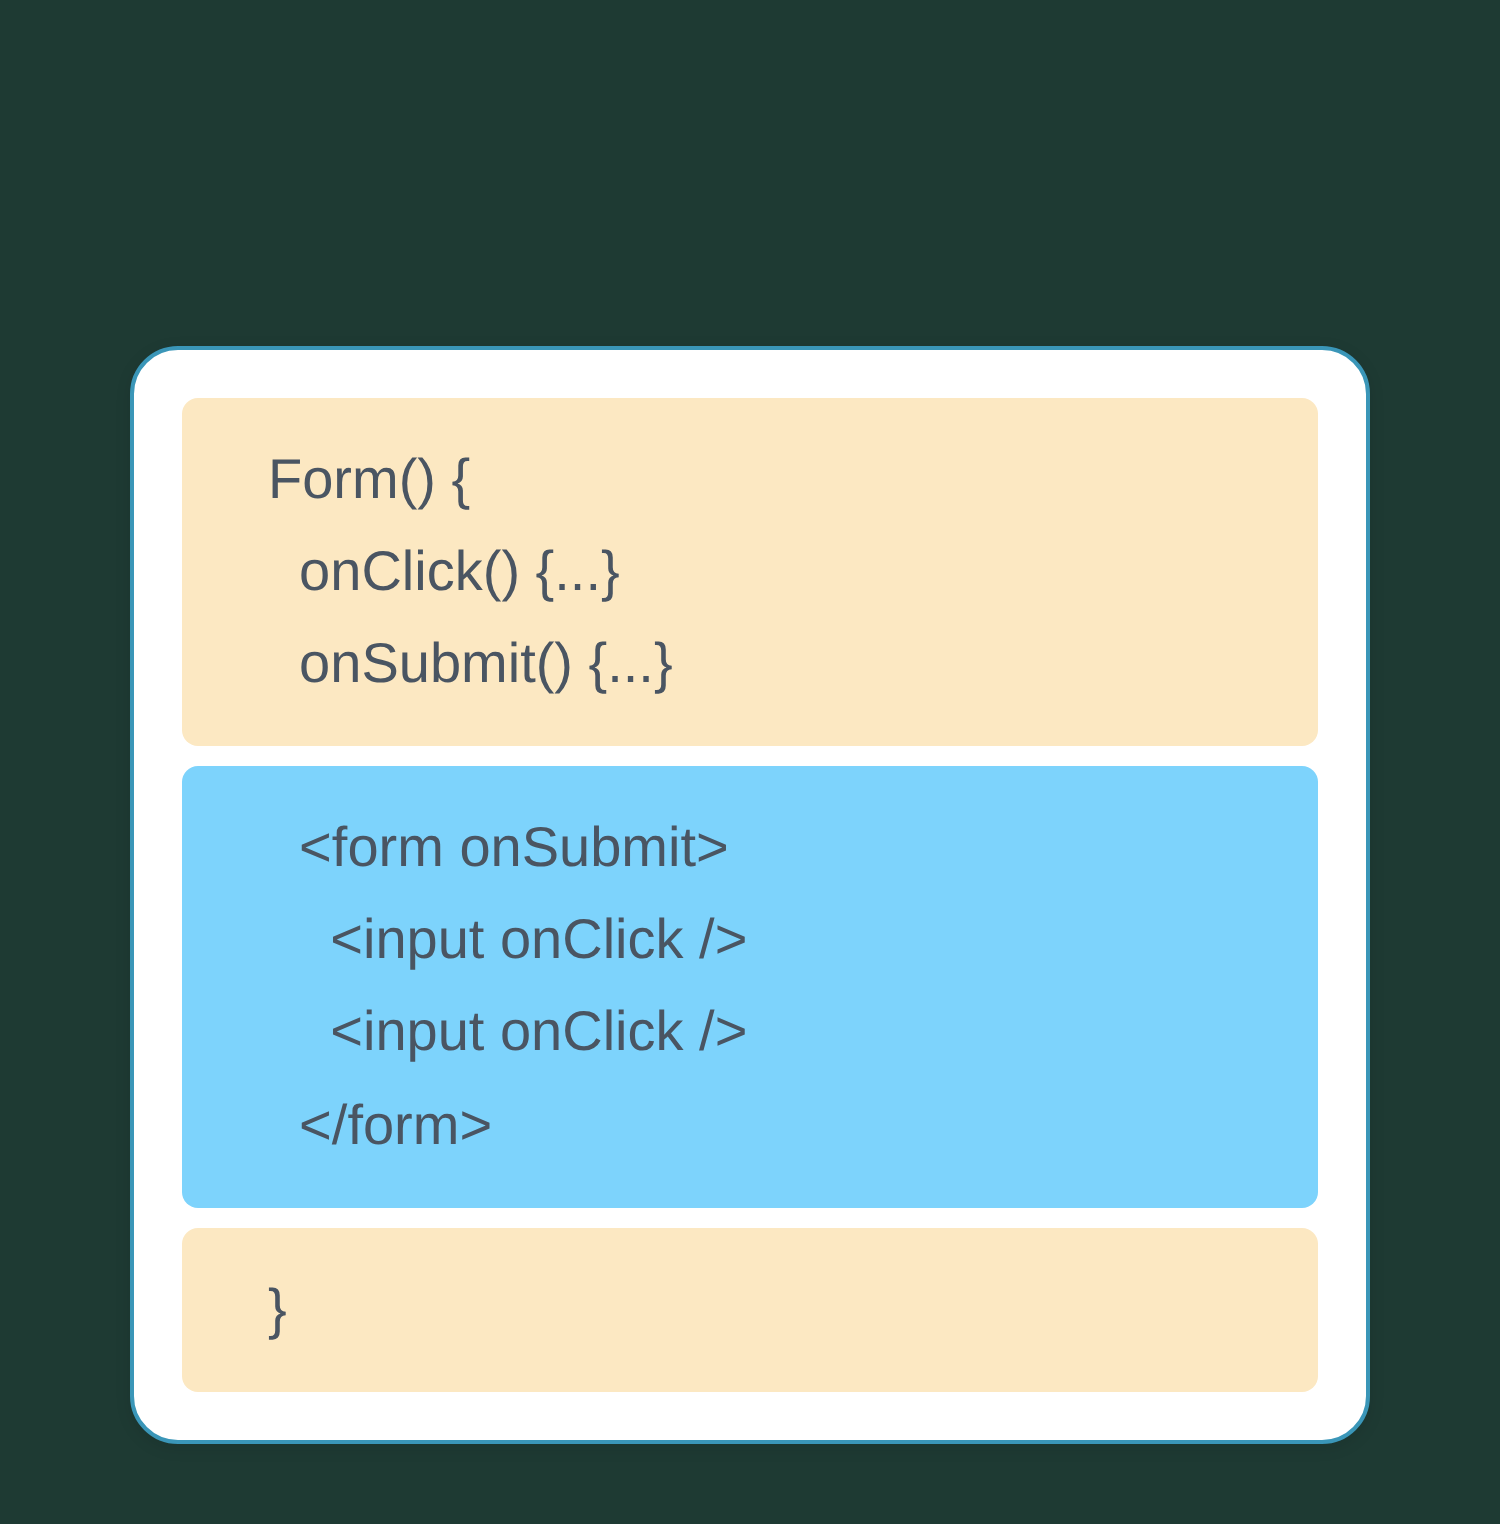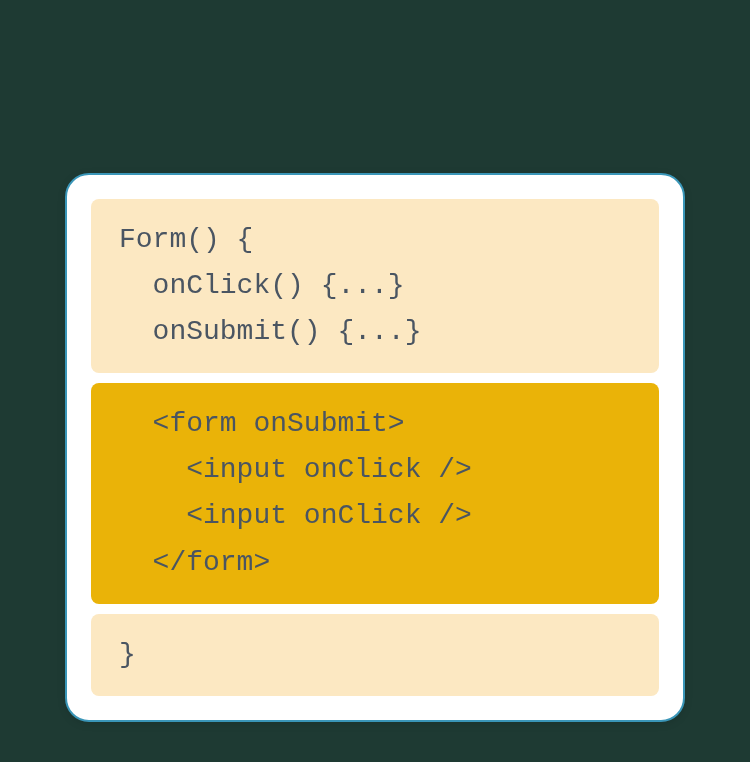--- a/index.html
+++ b/index.html
@@ -22,34 +22,34 @@
       background: #ffffff;
       border: 2px solid #3a96b8;
       border-radius: 24px;
       padding: 24px;
       width: 620px;
       box-shadow: 0 2px 8px rgba(0,0,0,0.1);
     }
     
     .code-block {
       border-radius: 8px;
-      padding: 18px 28px;
-      font-family: Liberation Mono, monospace;
+      padding: 18px 43px;
+      font-family: Liberation Sans, sans-serif;
       font-size: 28px;
       line-height: 1.65;
       color: #4a5562;
       white-space: pre;
     }
     
     .block-yellow {
       background: #fce8c2;
     }
     
     .block-blue {
-      background: #eab308;
+      background: #7dd3fc;
     }
     
     .spacer {
       height: 10px;
     }
   </style>
 </head>
 <body>
 
 <div class="card">

